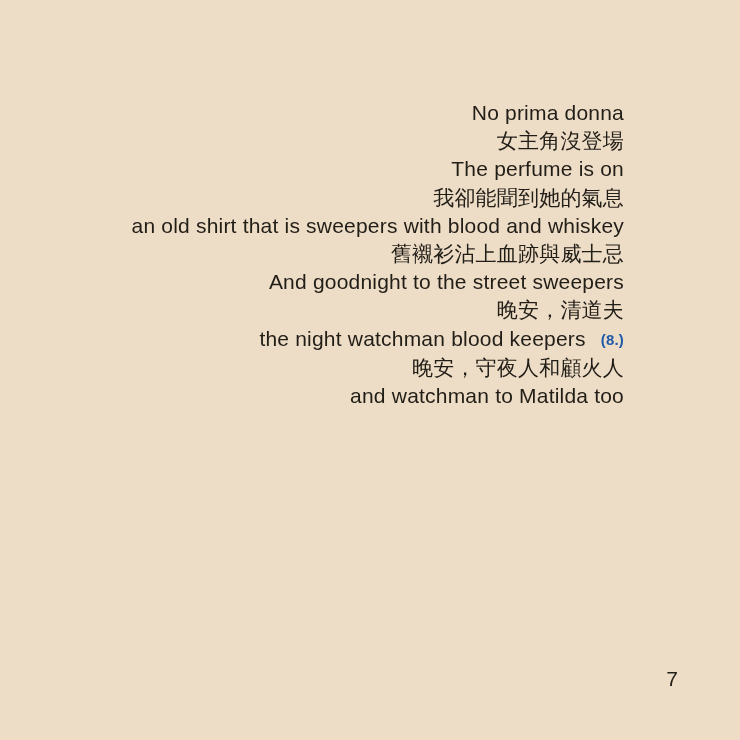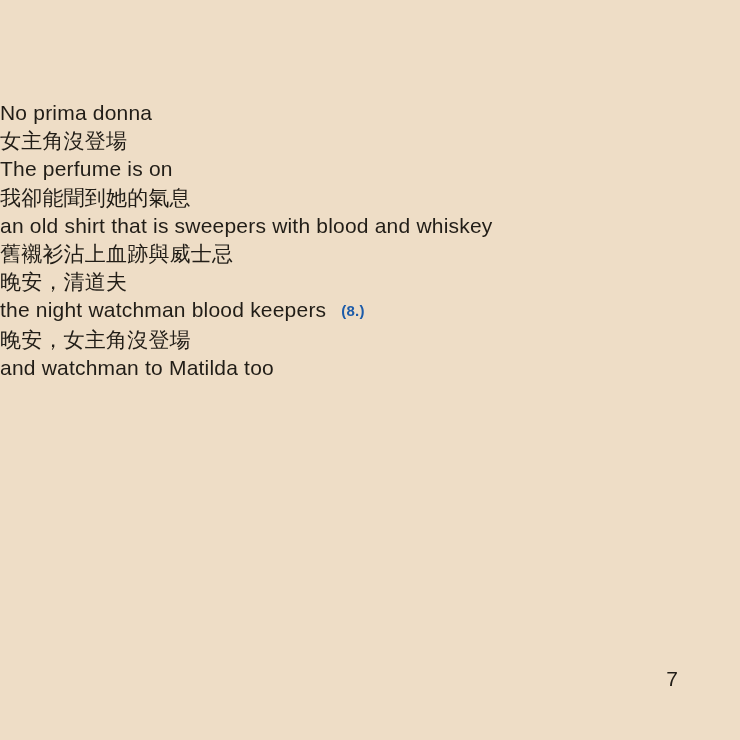--- a/index.html
+++ b/index.html
@@ -13,21 +13,21 @@
     background: #eeddc6;
     font-family: "Liberation Sans", "DejaVu Sans", sans-serif;
     color: #211d17;
     overflow: hidden;
   }
   .lyrics-block {
     position: absolute;
     top: 99px;
     left: 0;
     width: 624px;
-    text-align: left;
+    text-align: right;
   }
   .lyric-line {
     font-size: 21px;
     line-height: 28.2px;
     letter-spacing: 0.2px;
     white-space: nowrap;
   }
   .lyric-line .annotation {
     color: #1c5ba9;
     font-size: 15px;
@@ -46,21 +46,22 @@
 </head>
 <body>
 
 <div class="lyrics-block">
   <div class="lyric-line">No prima donna</div>
   <div class="lyric-line">女主角沒登場</div>
   <div class="lyric-line">The perfume is on</div>
   <div class="lyric-line">我卻能聞到她的氣息</div>
   <div class="lyric-line">an old shirt that is sweepers with blood and whiskey</div>
   <div class="lyric-line">舊襯衫沾上血跡與威士忌</div>
+  <div class="lyric-line">And goodnight to the street sweepers</div>
   <div class="lyric-line">晚安，清道夫</div>
   <div class="lyric-line">
     <span>the night watchman blood keepers</span><span class="annotation">(8.)</span>
   </div>
-  <div class="lyric-line">晚安，女主角沒登場</div>
+  <div class="lyric-line">晚安，守夜人和顧火人</div>
   <div class="lyric-line">and watchman to Matilda too</div>
 </div>
 
 <div class="page-number">7</div>
 
 </body></html>

